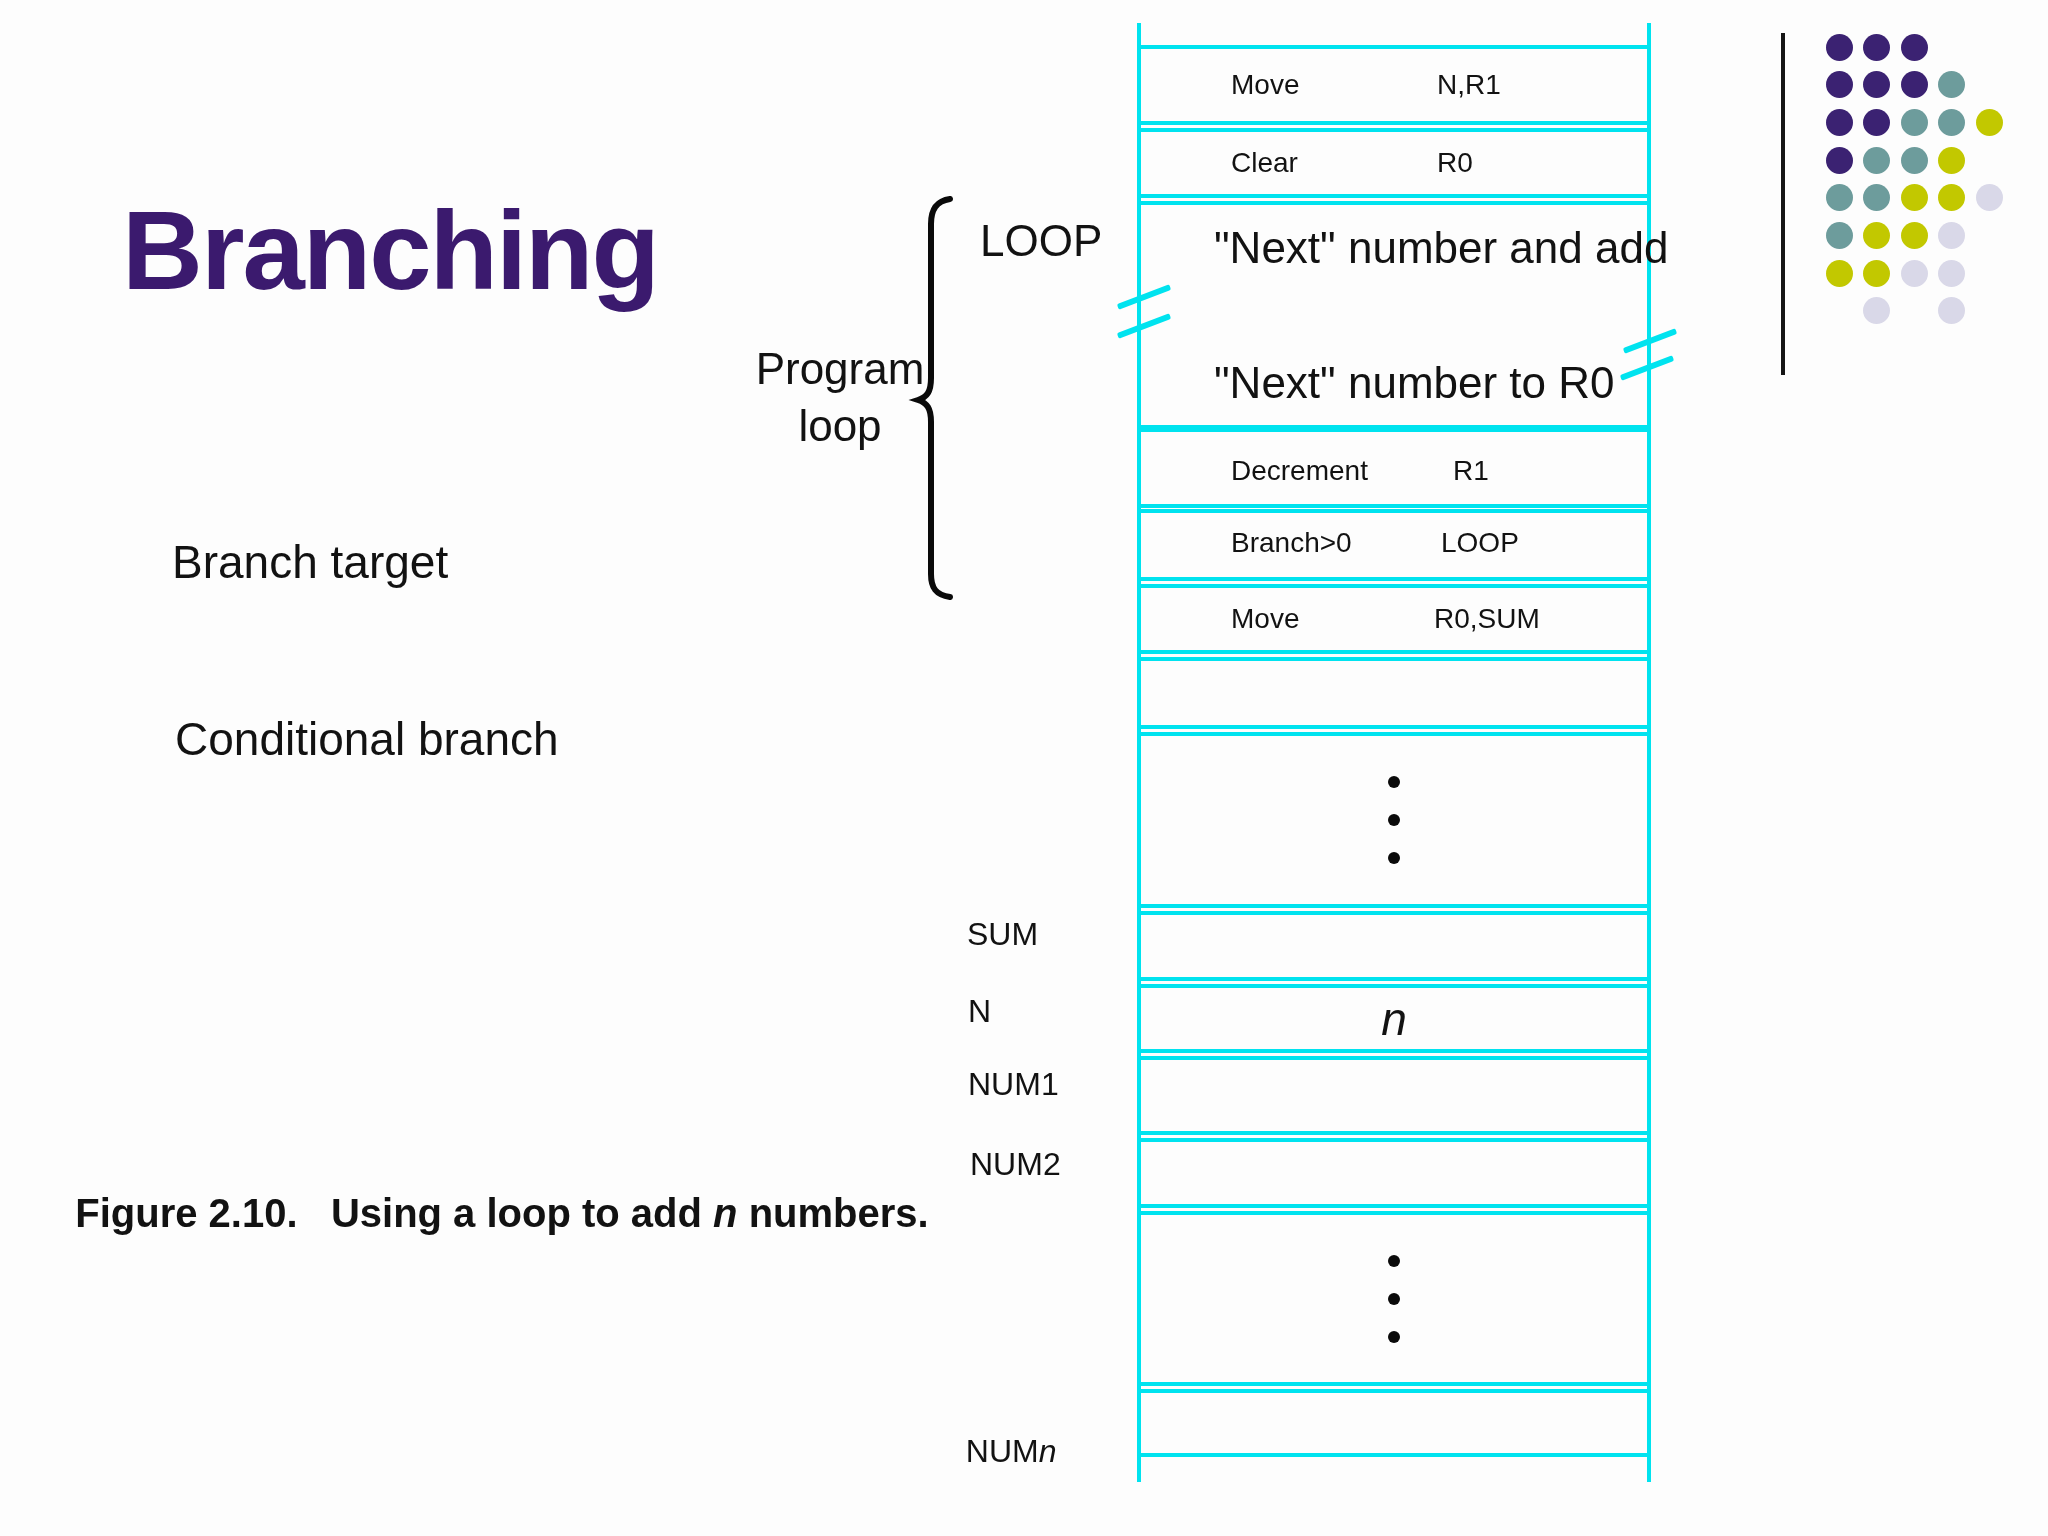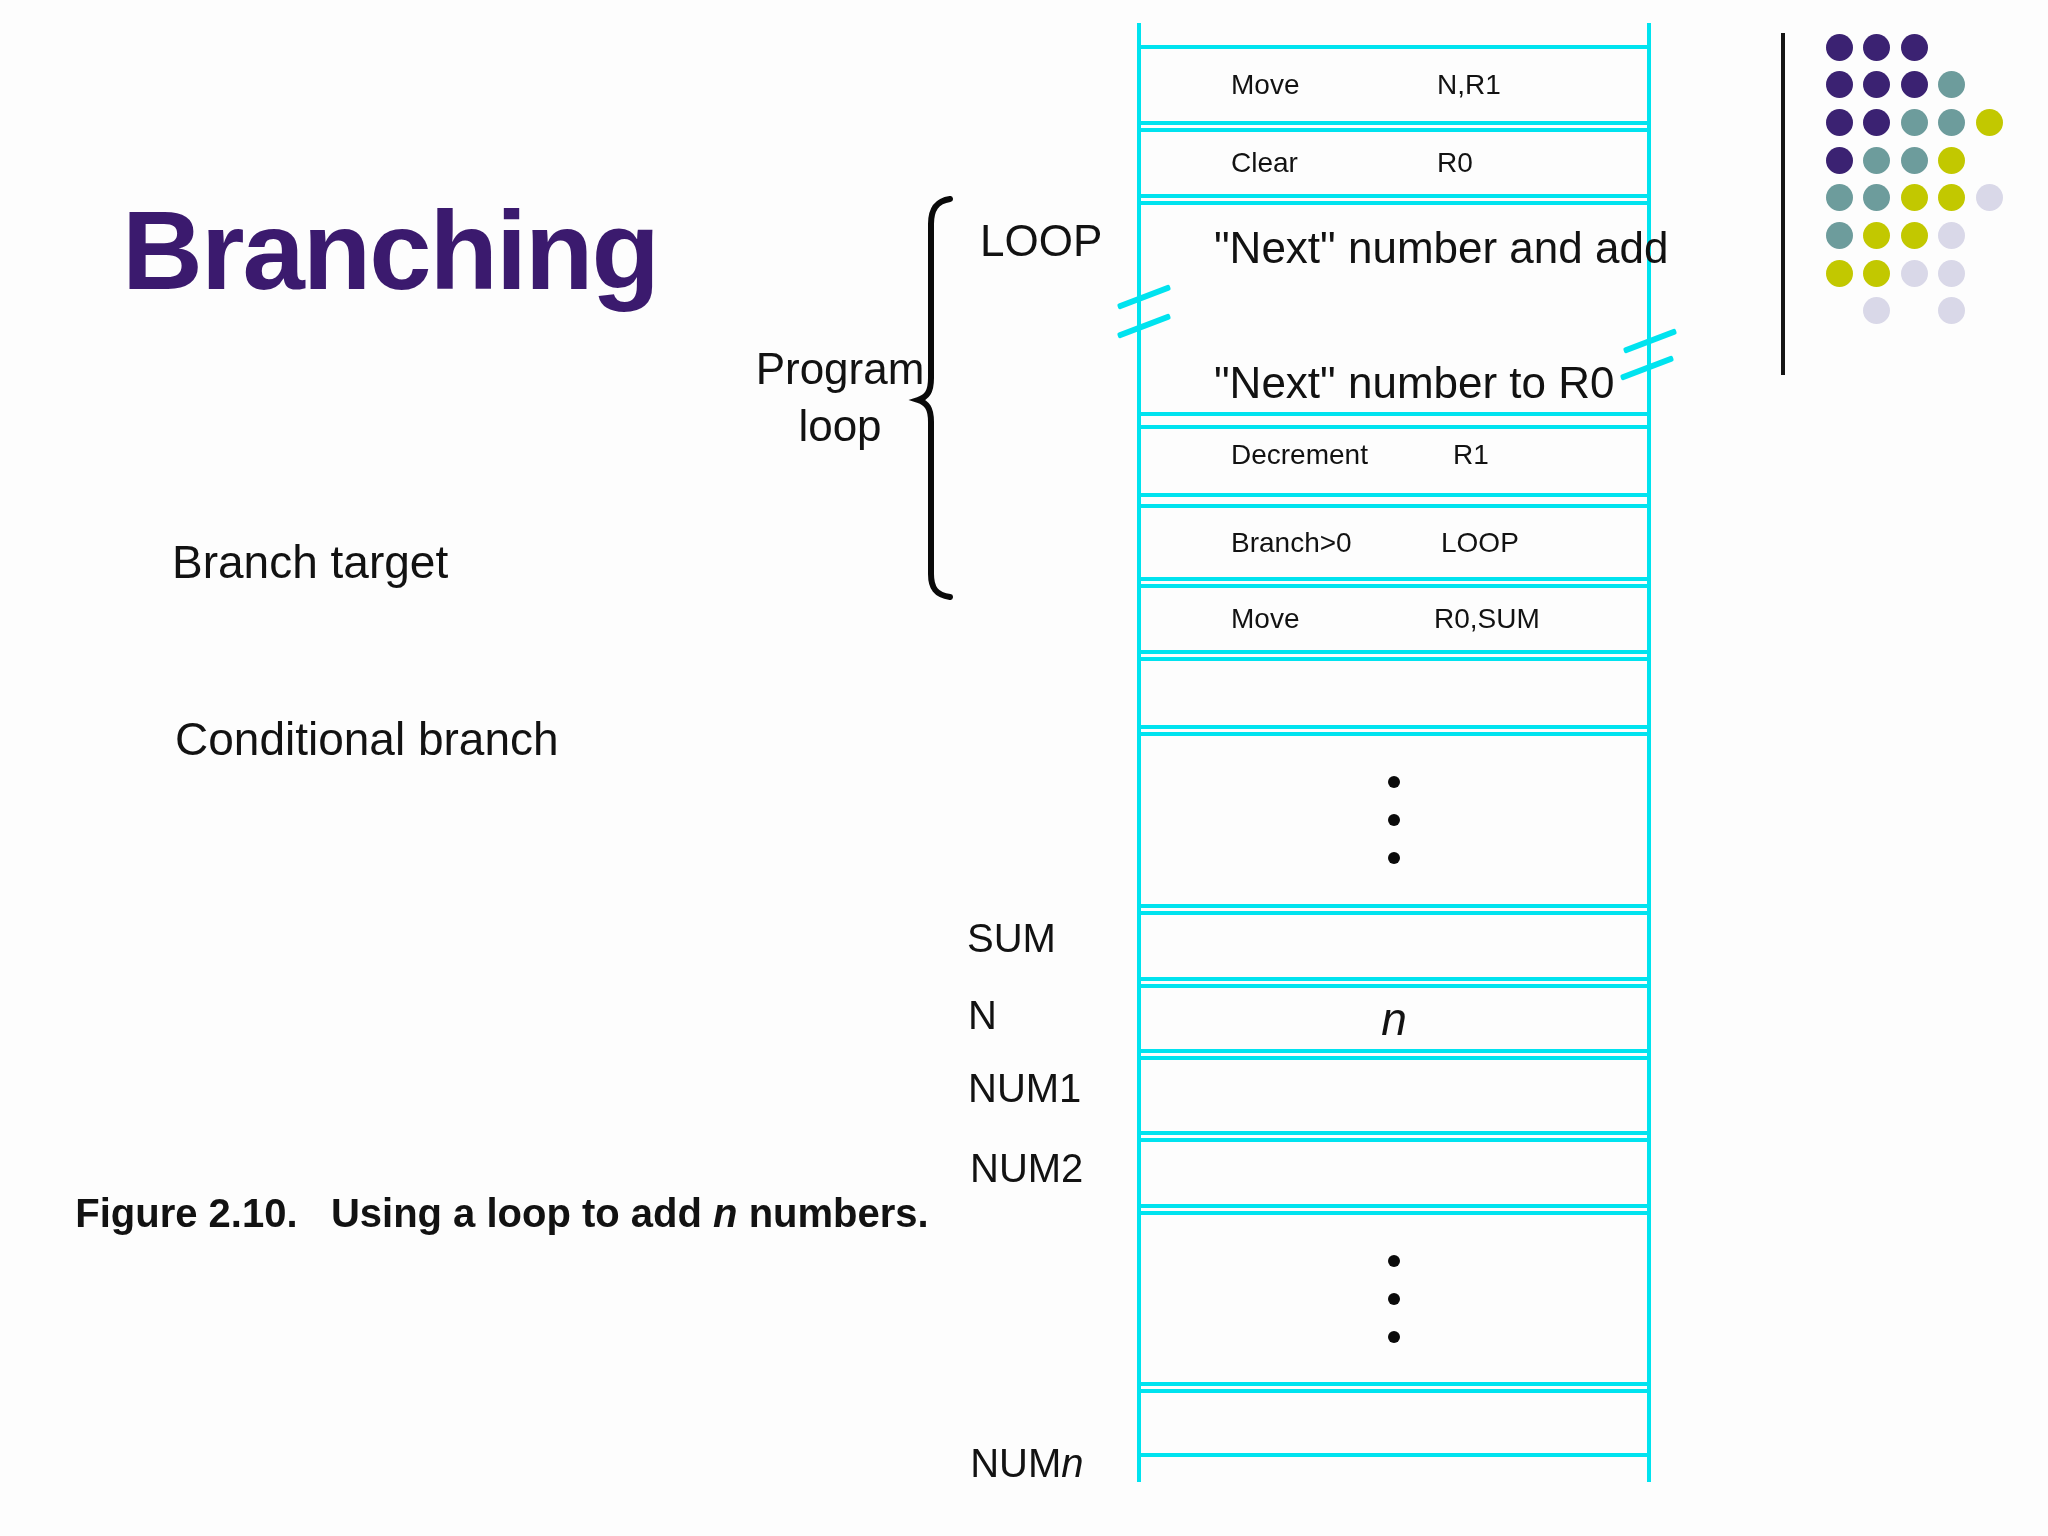--- a/index.html
+++ b/index.html
@@ -48,21 +48,21 @@
   .cell-center{
     position:absolute;inset:0;display:flex;align-items:center;justify-content:center;
     font-size:46px;font-style:italic;
   }
   
   .break-mark{
     position:absolute;width:56px;height:6px;background:var(--cyan);
     transform:rotate(-21deg);border-radius:2px;
   }
   
-  .addr{font-size:40px;white-space:pre;}
+  .addr{font-size:32px;white-space:pre;}
   .addr i{font-style:italic;}
   
   .deco-dot{position:absolute;width:27px;height:27px;border-radius:50%;}
   .black-line{position:absolute;width:4px;background:#151515;}
   .brace-svg{position:absolute;}
 </style>
 </head>
 <body>
 
 <div class="abs slide-title" style="left:122px;top:195px;">Branching</div>
@@ -100,21 +100,21 @@
   <span class="arg" style="left:296px;">R0</span>
 </div>
 
 <div class="mem-row" style="top:201px;height:228px;">
   <div class="big-lines">
     <div>"Next" number and add</div>
     <div>"Next" number to R0</div>
   </div>
 </div>
 
-<div class="mem-row" style="top:412px;height:85px;">
+<div class="mem-row" style="top:428px;height:85px;">
   <span class="op" style="left:90px;">Decrement</span>
   <span class="arg" style="left:312px;">R1</span>
 </div>
 
 <div class="mem-row" style="top:504px;height:77px;">
   <span class="op" style="left:90px;">Branch&gt;0</span>
   <span class="arg" style="left:300px;">LOOP</span>
 </div>
 
 <div class="mem-row" style="top:584px;height:70px;">

